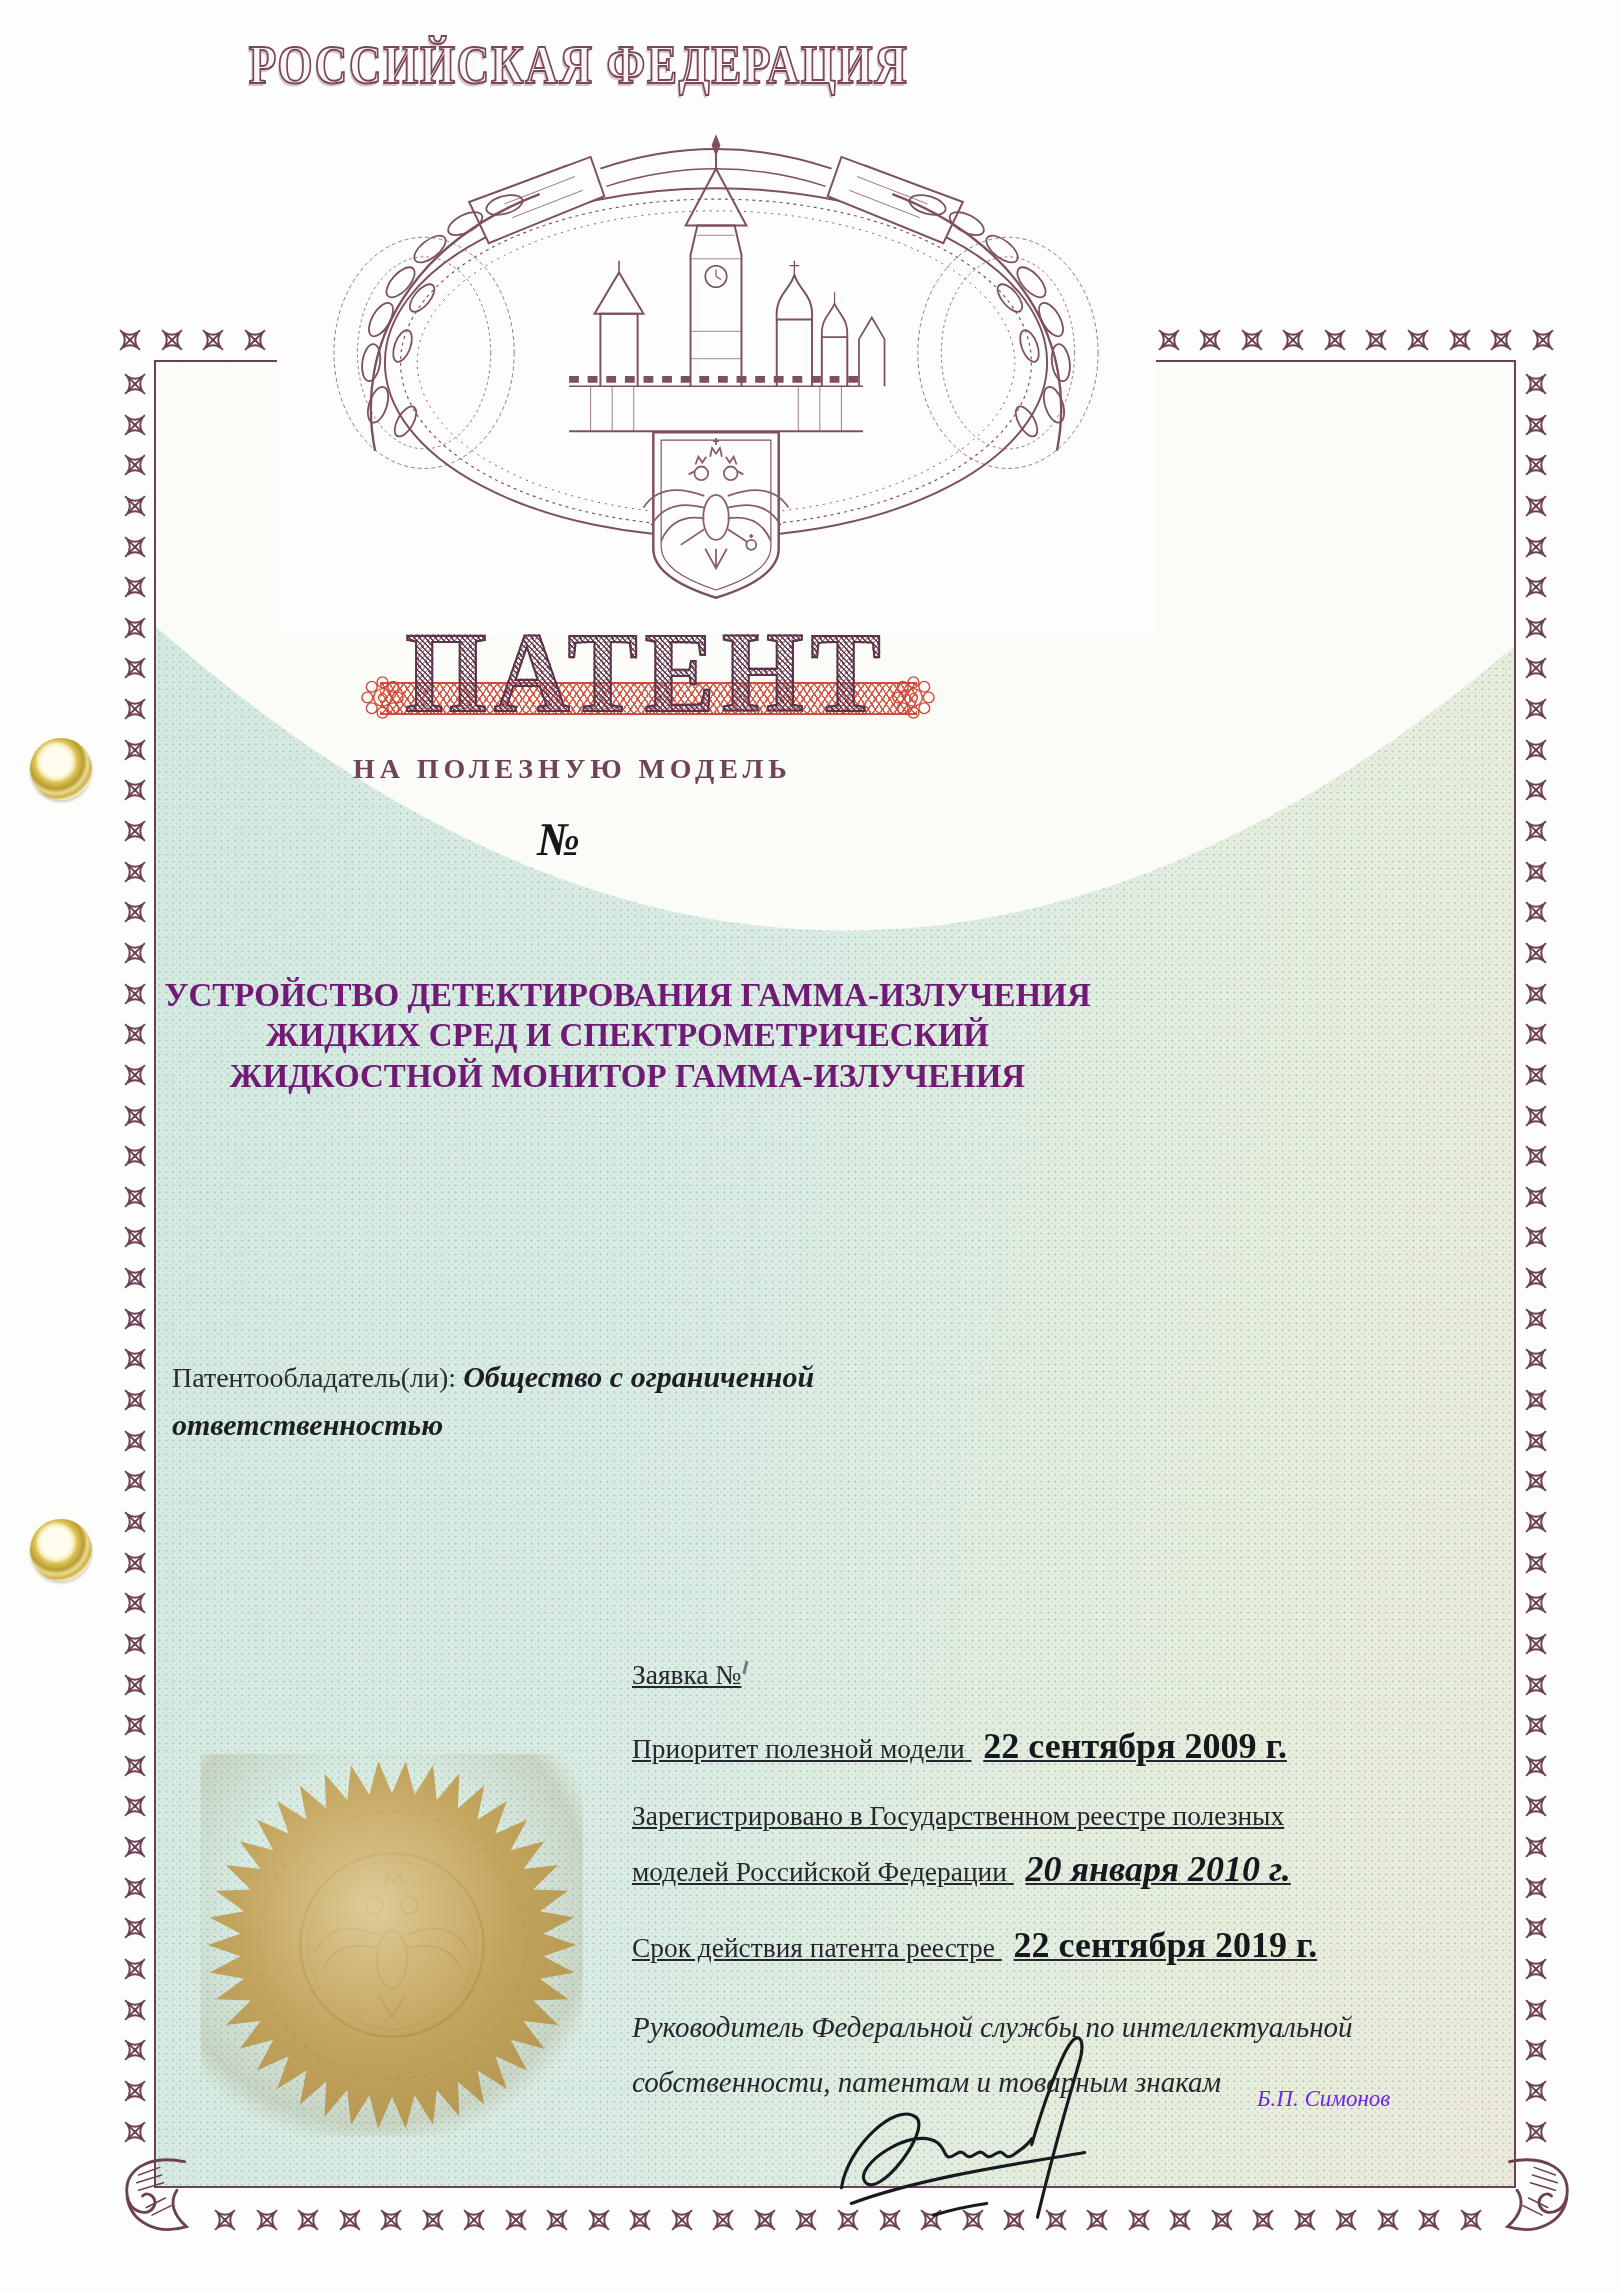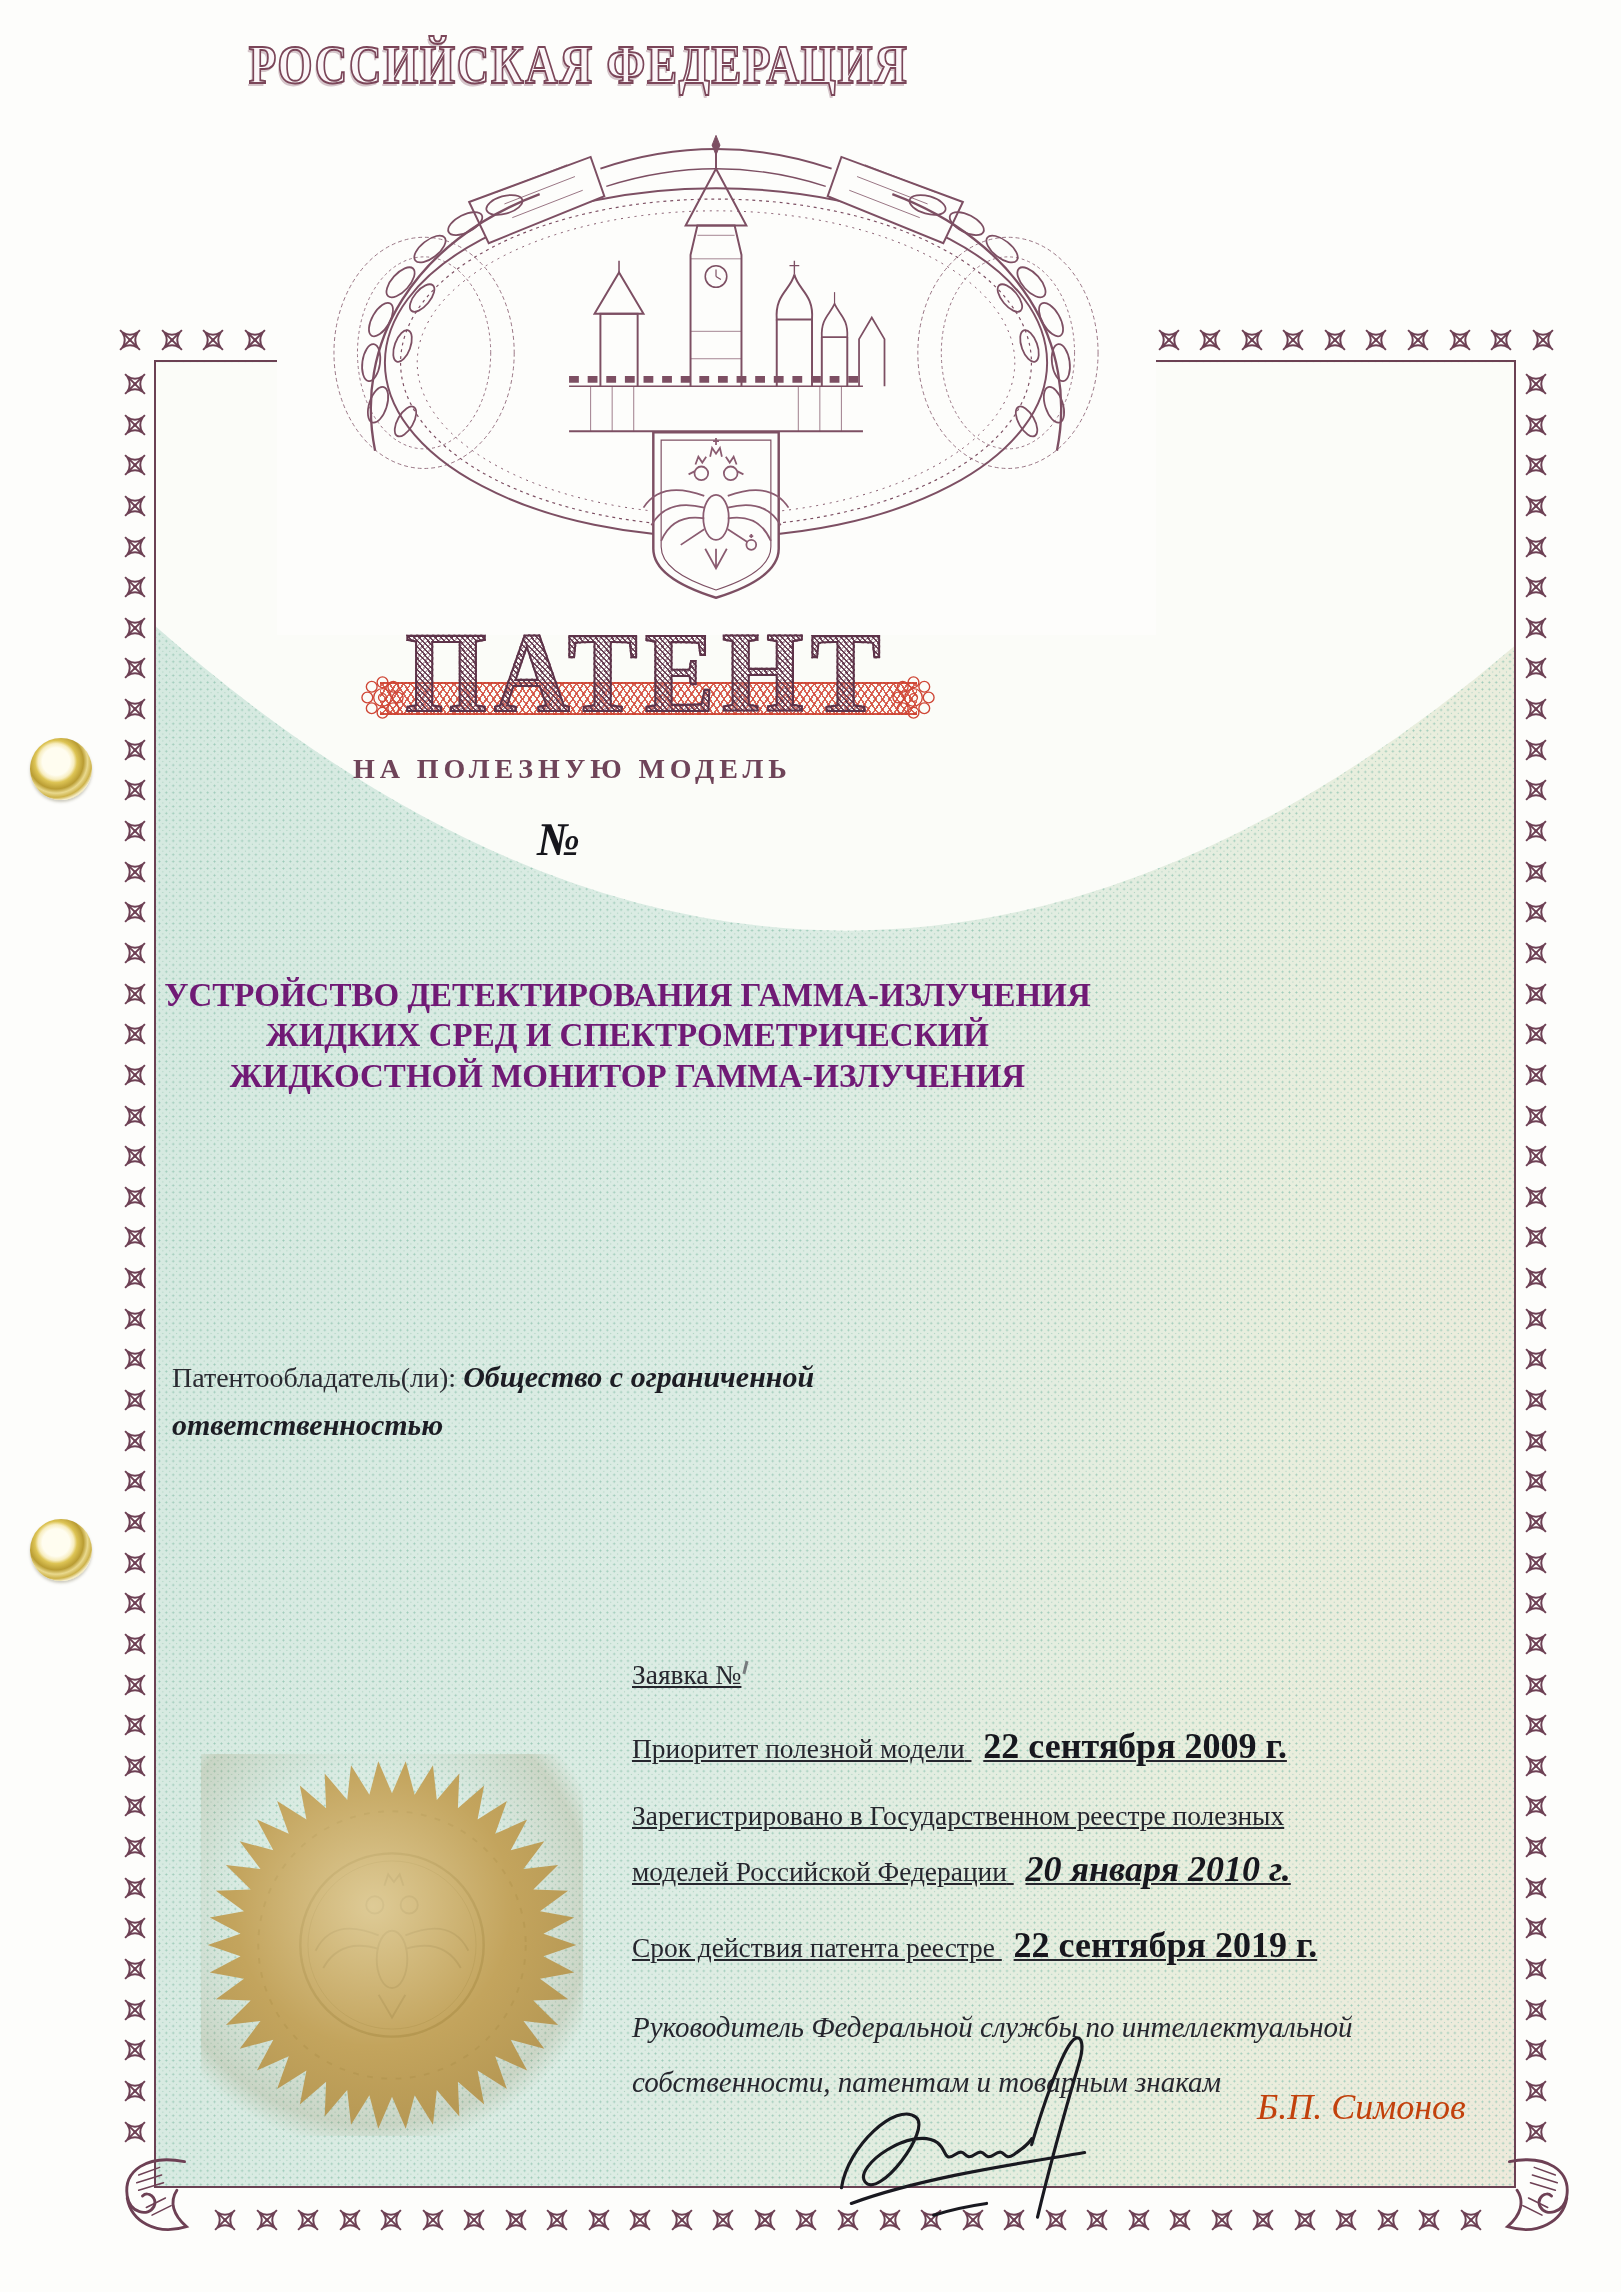--- a/index.html
+++ b/index.html
@@ -63,22 +63,22 @@
   .details-block{position:absolute;left:632px;top:1656px;width:745px;font-size:27.4px;color:#26262e;text-decoration:underline;}
   .details-block .line{margin-bottom:24.5px;line-height:1.45;}
   .date{font-weight:bold;font-size:36px;margin-left:11.8px;color:#17171e;}
   .date.it{font-style:italic;}
   .redacted-mark{display:inline-block;width:2.9px;height:12.7px;background:#55555c;
     transform:rotate(14deg);vertical-align:super;margin-left:2.9px;opacity:.75;}
 
   .official-position{position:absolute;left:632px;top:2000px;width:882px;
     font-size:29px;font-style:italic;line-height:1.9;color:#26262e;white-space:pre-line;}
   .signature{position:absolute;left:818px;top:2029px;width:343px;height:196px;}
-  .signatory-name{position:absolute;left:1257px;top:2086px;font-size:36px;
-    font-style:italic;color:#c2410c;}
+  .signatory-name{position:absolute;left:1257px;top:2086px;font-size:23px;
+    font-style:italic;color:#6d28d9;}
 
   
   .seal{position:absolute;left:201px;top:1754px;width:382px;height:382px;}
   .seal-shade{position:absolute;left:201px;top:1754px;width:382px;height:382px;pointer-events:none;
     background:radial-gradient(circle at 45% 40%, rgba(255,250,220,.45) 0%, rgba(255,250,220,0) 45%,
                rgba(120,95,40,.16) 70%, rgba(120,95,40,0) 78%);}
   .grommet{position:absolute;left:30px;width:62px;height:62px;border-radius:50%;
     background:radial-gradient(circle at 42% 38%, #fffdf0 0 26%, #f7edc0 34%, #ddc455 40%,
                #b99c33 52%, #e9d98e 60%, #cdb24a 68%, #f5edc8 74%, #d8c055 82%, rgba(0,0,0,0) 83%);
     box-shadow:0 2px 2.9px rgba(60,50,10,.25);}

